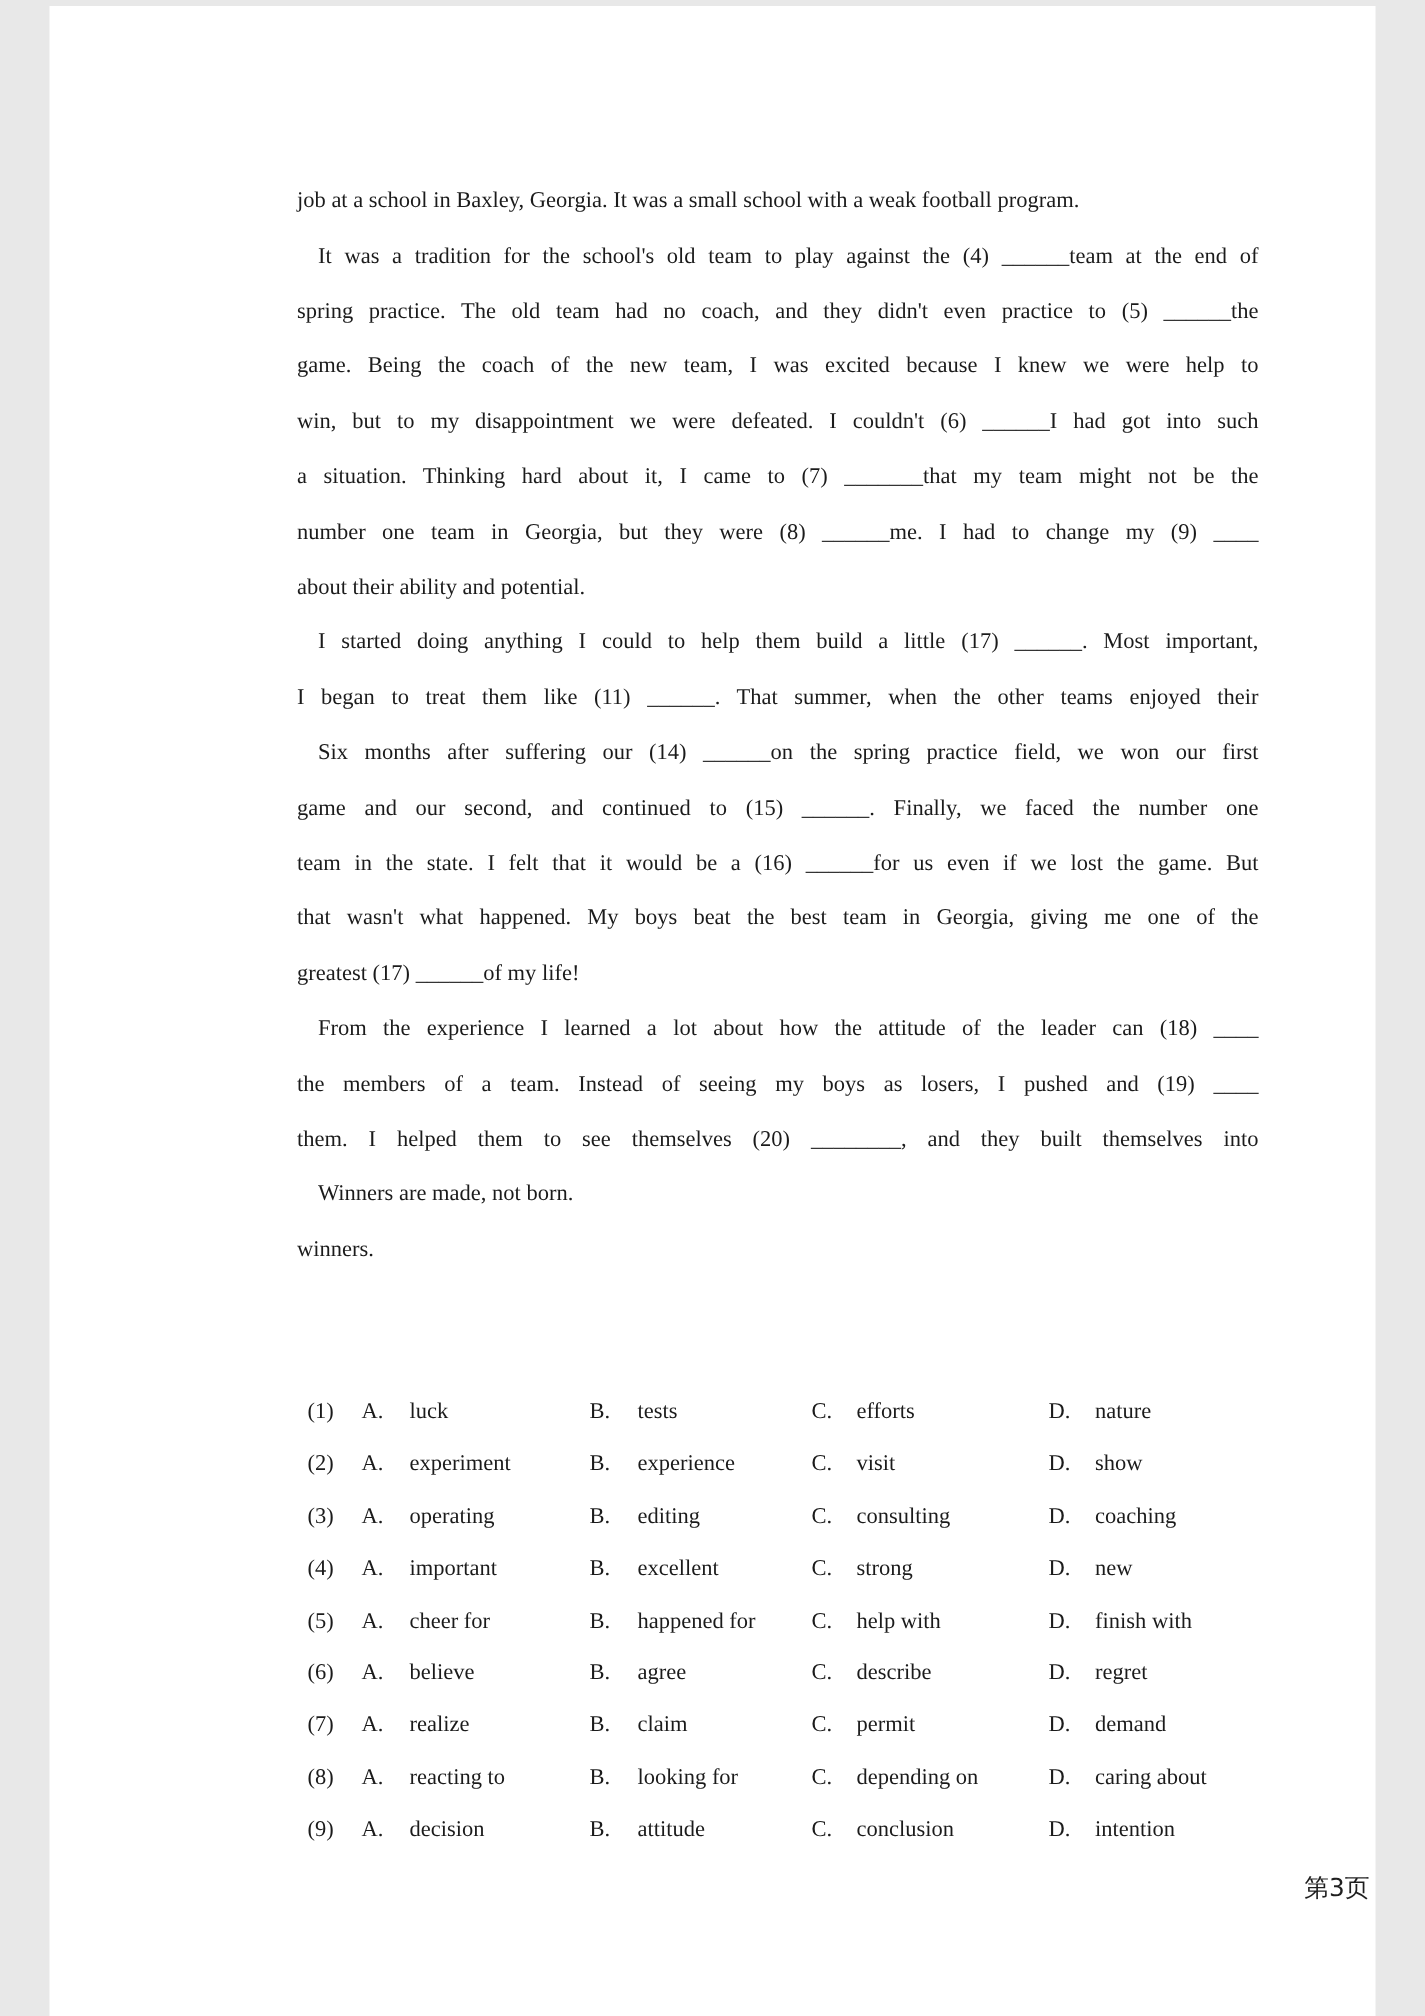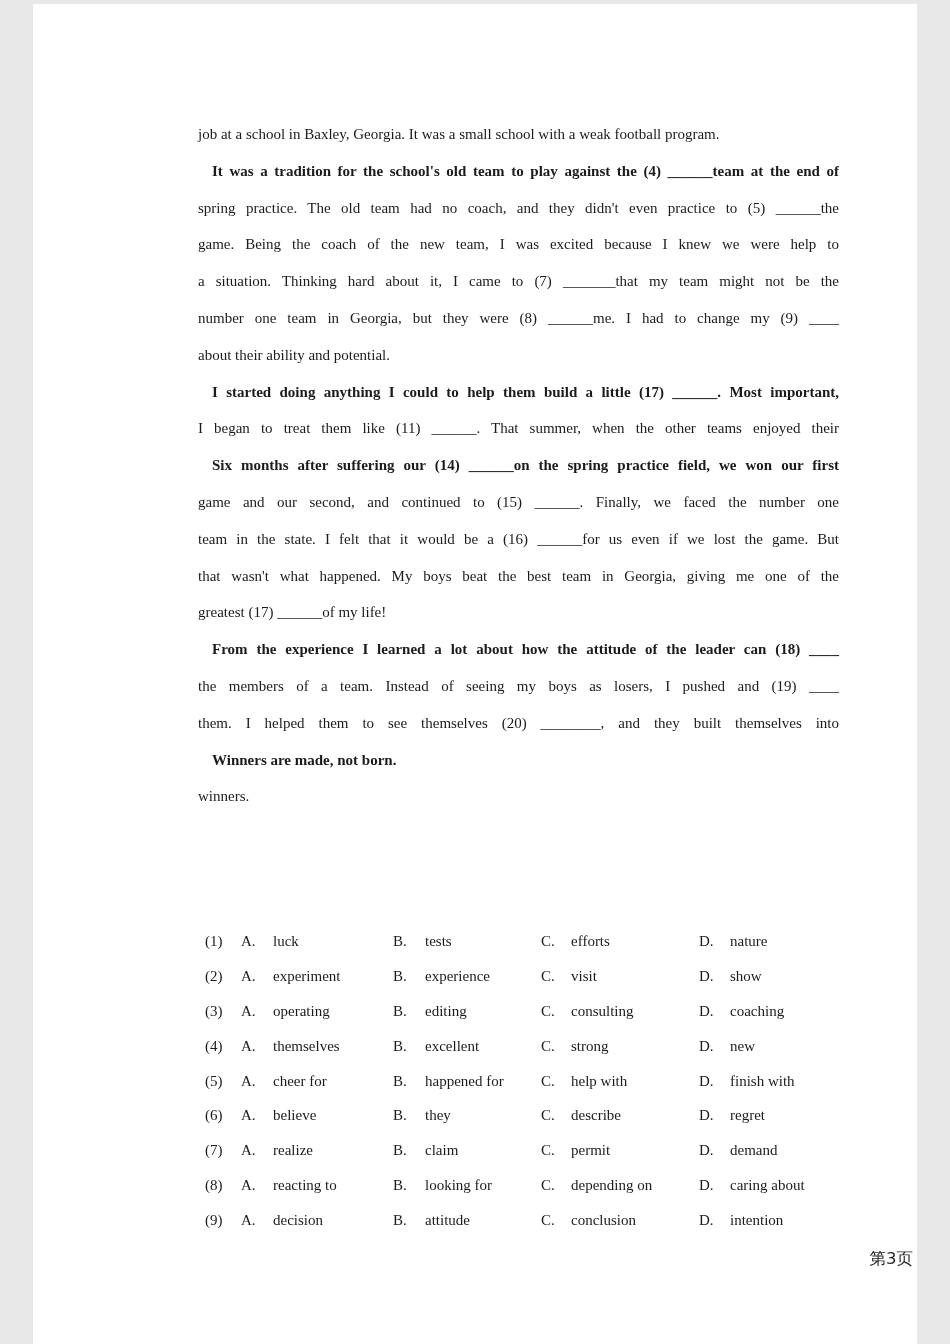--- a/index.html
+++ b/index.html
@@ -23,21 +23,21 @@
     font-size: 15px;
     line-height: 36.8px;
     height: 36.8px;
     white-space: normal;
     text-align: left;
   }
   .line.j {
     text-align: justify;
     text-align-last: justify;
   }
-  .line.ind { text-indent: 14px; font-weight: bold; }
+  .line.ind { text-indent: 14px; }
   .options {
     position: absolute;
     left: 165px;
     top: 920px;
     width: 660px;
   }
   .opt-row {
     display: grid;
     grid-template-columns: 36px 32px 120px 32px 116px 30px 128px 31px 1fr;
     padding-left: 7px;
@@ -62,20 +62,21 @@
 
 <div class="page">
 
   <div class="content">
 
     <div class="line">job at a school in Baxley, Georgia. It was a small school with a weak football program.</div>
 
     <div class="line j ind">It was a tradition for the school's old team to play against the (4) ______team at the end of</div>
     <div class="line j">spring practice. The old team had no coach, and they didn't even practice to (5) ______the</div>
     <div class="line j">game. Being the coach of the new team, I was excited because I knew we were help to</div>
+    <div class="line j">win, but to my disappointment we were defeated. I couldn't (6) ______I had got into such</div>
     <div class="line j">a situation. Thinking hard about it, I came to (7) _______that my team might not be the</div>
     <div class="line j">number one team in Georgia, but they were (8) ______me. I had to change my (9) ____</div>
     <div class="line">about their ability and potential.</div>
 
     <div class="line j ind">I started doing anything I could to help them build a little (17) ______. Most important,</div>
     <div class="line j">I began to treat them like (11) ______. That summer, when the other teams enjoyed their</div>
 
     <div class="line j ind">Six months after suffering our (14) ______on the spring practice field, we won our first</div>
     <div class="line j">game and our second, and continued to (15) ______. Finally, we faced the number one</div>
     <div class="line j">team in the state. I felt that it would be a (16) ______for us even if we lost the game. But</div>
@@ -124,21 +125,21 @@
       <span class="opt-word">editing</span>
       <span class="opt-letter">C.</span>
       <span class="opt-word">consulting</span>
       <span class="opt-letter">D.</span>
       <span class="opt-word">coaching</span>
     </div>
 
     <div class="opt-row">
       <span class="opt-num">(4)</span>
       <span class="opt-letter">A.</span>
-      <span class="opt-word">themselves</span>
+      <span class="opt-word">important</span>
       <span class="opt-letter">B.</span>
       <span class="opt-word">excellent</span>
       <span class="opt-letter">C.</span>
       <span class="opt-word">strong</span>
       <span class="opt-letter">D.</span>
       <span class="opt-word">new</span>
     </div>
 
     <div class="opt-row">
       <span class="opt-num">(5)</span>
@@ -150,21 +151,21 @@
       <span class="opt-word">help with</span>
       <span class="opt-letter">D.</span>
       <span class="opt-word">finish with</span>
     </div>
 
     <div class="opt-row">
       <span class="opt-num">(6)</span>
       <span class="opt-letter">A.</span>
       <span class="opt-word">believe</span>
       <span class="opt-letter">B.</span>
-      <span class="opt-word">they</span>
+      <span class="opt-word">agree</span>
       <span class="opt-letter">C.</span>
       <span class="opt-word">describe</span>
       <span class="opt-letter">D.</span>
       <span class="opt-word">regret</span>
     </div>
 
     <div class="opt-row">
       <span class="opt-num">(7)</span>
       <span class="opt-letter">A.</span>
       <span class="opt-word">realize</span>

